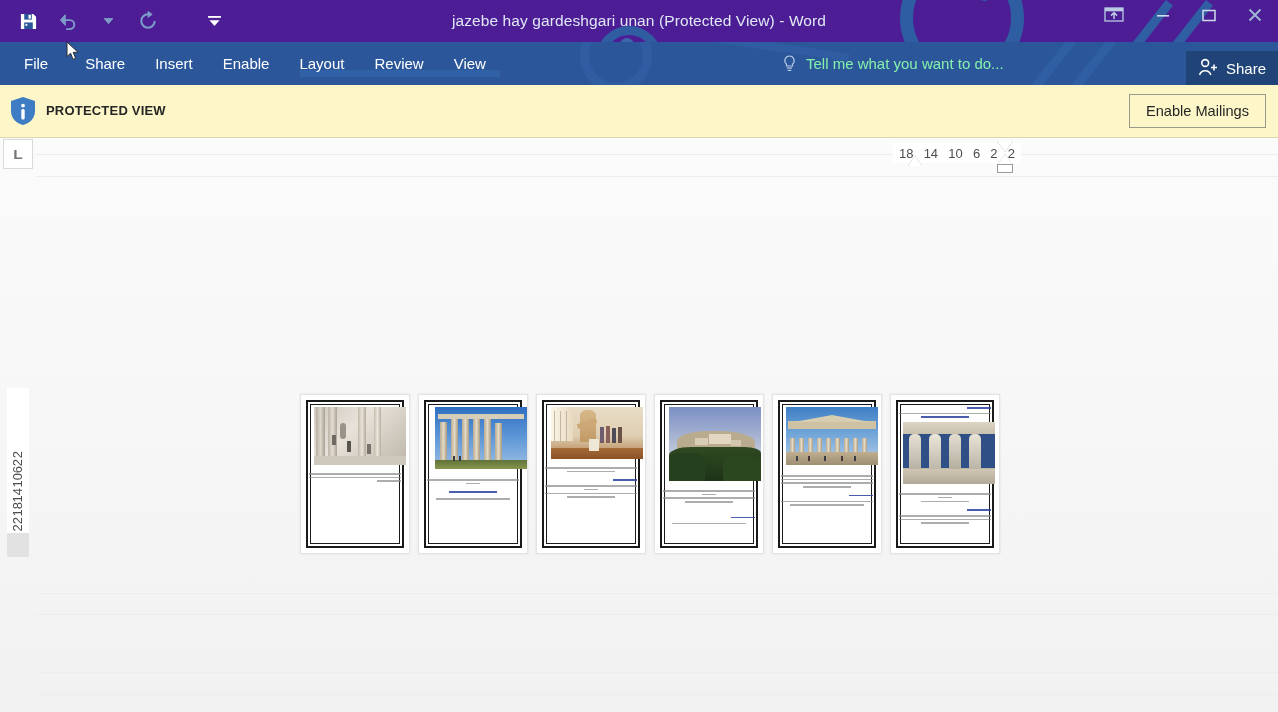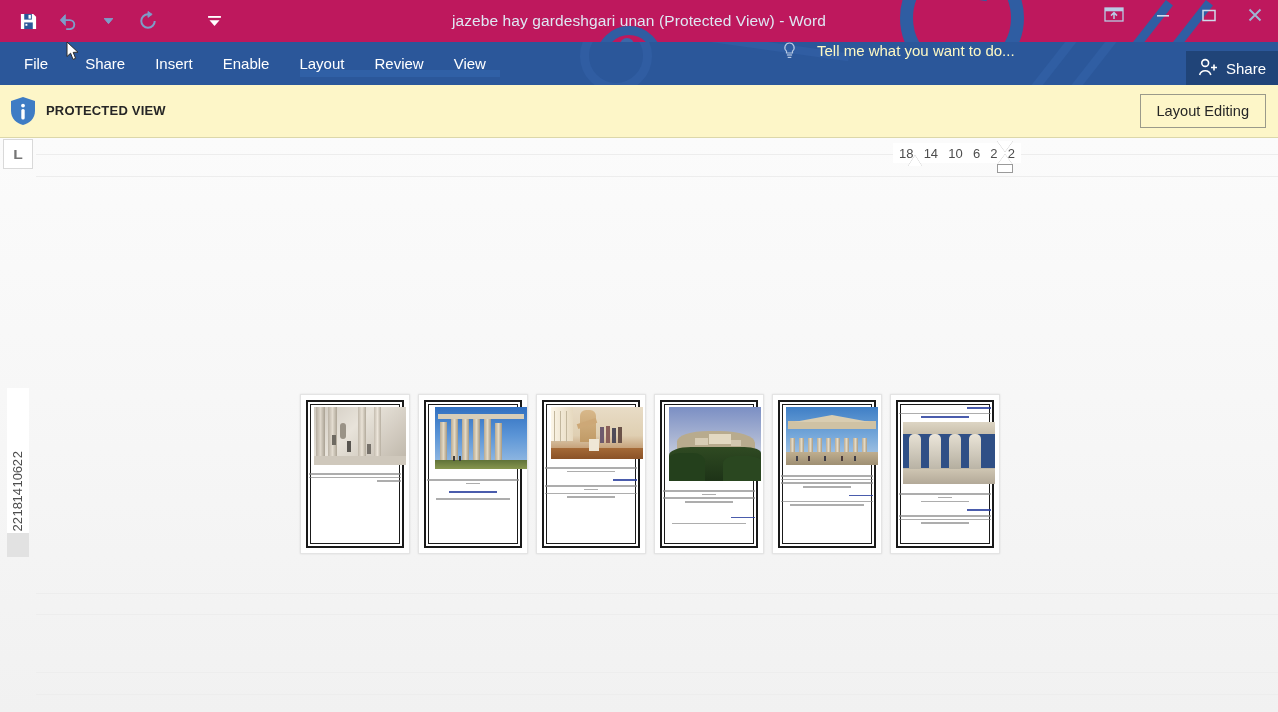--- a/index.html
+++ b/index.html
@@ -7,21 +7,21 @@
     width: 1278px; height: 712px;
     overflow: hidden;
     font-family: "Liberation Sans", sans-serif;
     background: #f3f3f3;
   }
   #app { position: relative; width: 1278px; height: 712px; }
 
   
   .titlebar {
     position: absolute; left: 0; top: 0; width: 1278px; height: 42px;
-    background: #be185d; overflow: hidden;
+    background: #4c1d95; overflow: hidden;
   }
   .tb-deco { position: absolute; pointer-events: none; opacity: 1; }
   .deco-circle {
     left: 900px; top: -44px; width: 124px; height: 124px;
     border: 13px solid #2f5da2; border-radius: 50%;
   }
   .deco-arrowhead {
     left: 972px; top: -26px; width: 0; height: 0;
     border-left: 17px solid transparent; border-bottom: 26px solid #2f5da2;
     transform: rotate(10deg);
@@ -70,22 +70,22 @@
     background: #2b579a; overflow: hidden;
   }
   .tabs { position: absolute; left: 0; top: 0; height: 43px; display: flex; align-items: center; }
   .tab {
     height: 43px; display: flex; align-items: center; padding: 0 15px;
     color: #ffffff; font-size: 15px; white-space: nowrap; justify-content: center;
   }
   .tab.file { padding: 0 22px 0 24px; }
   .tellme {
     position: absolute; left: 782px; top: 0; height: 43px;
-    display: flex; gap: 20px;
-    color: #fef9c3; font-size: 15px; white-space: nowrap;
+    display: flex; align-items: center; gap: 9px;
+    color: #86efac; font-size: 15px; white-space: nowrap;
   }
   .bulb { width: 15px; height: 18px; display: block; }
   .sharebtn {
     position: absolute; right: -2px; top: 43px; transform: translateY(-100%);
     height: 34px; display: flex; align-items: center; gap: 8px;
     background: #204478; color: #ffffff; font-size: 15px;
     padding: 0 14px 0 12px;
   }
 
   
@@ -344,21 +344,21 @@
 
   <div class="pvbar">
     <div class="pv-shield">
       <svg width="26" height="30" viewBox="0 0 26 30" aria-hidden="true">
         <path d="M13 1 L25 5 V15 C25 23 19 27.5 13 29 C7 27.5 1 23 1 15 V5 Z" fill="#3e7cc4"></path>
         <circle cx="13" cy="9.6" r="1.9" fill="#ffffff"></circle>
         <rect x="11.3" y="13" width="3.4" height="10.5" rx="1.5" fill="#ffffff"></rect>
       </svg>
     </div>
     <div class="pv-title">PROTECTED VIEW</div>
-    <div class="pv-enable">Layout Editing</div>
+    <div class="pv-enable">Enable Mailings</div>
   </div>
 
   <div class="canvas">
     <div class="canvas-line" style="top:16px"></div>
     <div class="canvas-line" style="top:38px"></div>
     <div class="canvas-line" style="top:455px"></div>
     <div class="canvas-line" style="top:476px"></div>
     <div class="canvas-line" style="top:534px"></div>
     <div class="canvas-line" style="top:556px"></div>
 

